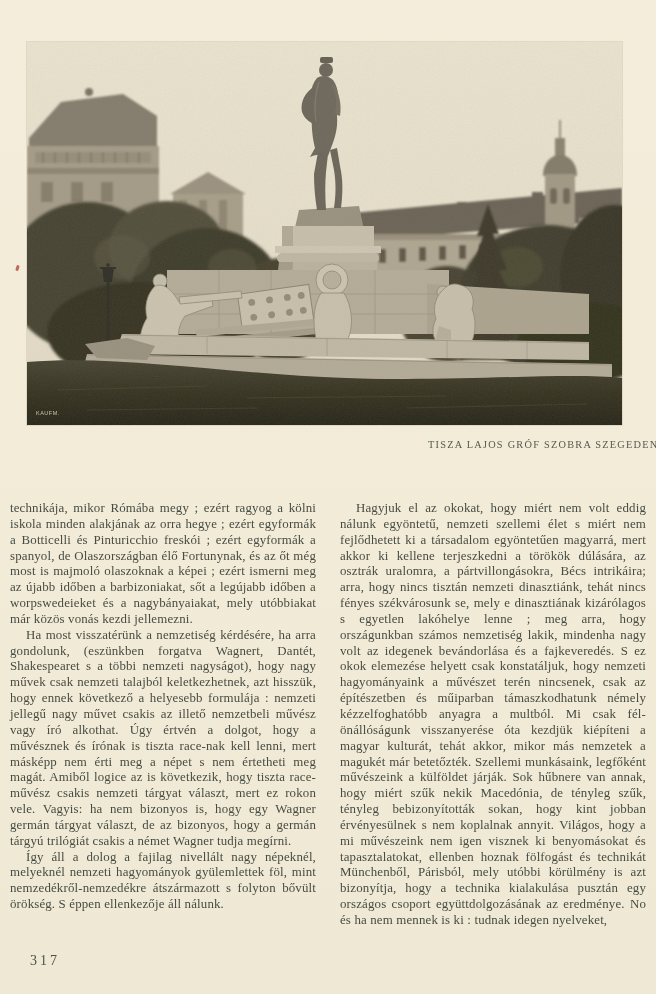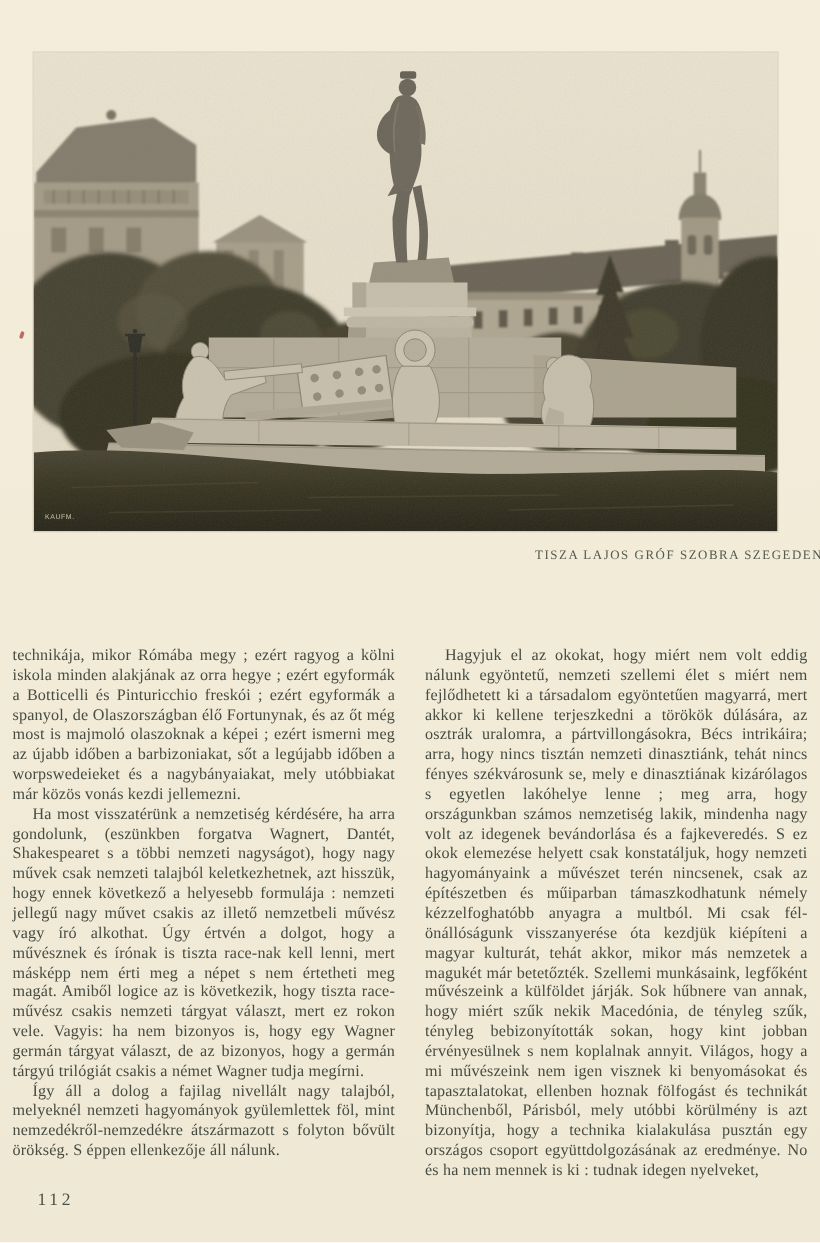--- a/index.html
+++ b/index.html
@@ -21,21 +21,21 @@
     border-radius:2px;transform:rotate(18deg);opacity:.8;
   }
   
   #caption{
     position:absolute;left:385px;top:437px;width:250px;
     font-size:10.3px;letter-spacing:1.25px;line-height:16px;color:#545a4d;margin-left:43px;
   }
   
   #columns{
     position:absolute;left:10px;top:501px;width:637px;
-    display:flex;gap:24px;margin-top:16px;
+    display:flex;gap:24px;
   }
   .col{width:306px;text-align:justify;font-size:12.9px;line-height:15.85px;
        letter-spacing:.15px;color:#474c43;}
   .col p{margin:0;text-indent:16px;}
   .col p.cont{text-indent:0;}
   
   #pagenum{
     position:absolute;left:30px;top:953px;font-size:14px;letter-spacing:3px;color:#4c5147;
   }
 </style>
@@ -265,22 +265,22 @@
   <div class="red-speck" style="background:#b04a3e"></div>
 
   <div id="caption">
     <div>TISZA LAJOS GRÓF SZOBRA SZEGEDEN</div>
   </div>
 
   <div id="columns">
     <div class="col">
       <p class="cont">technikája, mikor Rómába megy ; ezért ragyog a kölni iskola minden alakjának az orra hegye ; ezért egyformák a Botticelli és Pinturicchio freskói ; ezért egyformák a spanyol, de Olaszországban élő Fortunynak, és az őt még most is majmoló olaszoknak a képei ; ezért ismerni meg az újabb időben a barbizoniakat, sőt a legújabb időben a worpswedeieket és a nagybányaiakat, mely utóbbiakat már közös vonás kezdi jellemezni.</p>
       <p>Ha most visszatérünk a nemzetiség kérdésére, ha arra gondolunk, (eszünkben forgatva Wagnert, Dantét, Shakespearet s a többi nemzeti nagyságot), hogy nagy művek csak nemzeti talajból keletkezhetnek, azt hisszük, hogy ennek következő a helyesebb formulája : nemzeti jellegű nagy művet csakis az illető nemzetbeli művész vagy író alkothat. Úgy értvén a dolgot, hogy a művésznek és írónak is tiszta race-nak kell lenni, mert másképp nem érti meg a népet s nem értetheti meg magát. Amiből logice az is következik, hogy tiszta race-művész csakis nemzeti tárgyat választ, mert ez rokon vele. Vagyis: ha nem bizonyos is, hogy egy Wagner germán tárgyat választ, de az bizonyos, hogy a germán tárgyú trilógiát csakis a német Wagner tudja megírni.</p>
-      <p>Így áll a dolog a fajilag nivellált nagy talajból, melyeknél nemzeti hagyományok gyülemlettek föl, mint nemzedékről-nemzedékre átszármazott s folyton bővült örökség. S éppen ellenkezője áll nálunk.</p>
+      <p>Így áll a dolog a fajilag nivellált nagy népeknél, melyeknél nemzeti hagyományok gyülemlettek föl, mint nemzedékről-nemzedékre átszármazott s folyton bővült örökség. S éppen ellenkezője áll nálunk.</p>
     </div>
     <div class="col">
       <p>Hagyjuk el az okokat, hogy miért nem volt eddig nálunk egyöntetű, nemzeti szellemi élet s miért nem fejlődhetett ki a társadalom egyöntetűen magyarrá, mert akkor ki kellene terjeszkedni a törökök dúlására, az osztrák uralomra, a pártvillongásokra, Bécs intrikáira; arra, hogy nincs tisztán nemzeti dinasztiánk, tehát nincs fényes székvárosunk se, mely e dinasztiának kizárólagos s egyetlen lakóhelye lenne ; meg arra, hogy országunkban számos nemzetiség lakik, mindenha nagy volt az idegenek bevándorlása és a fajkeveredés. S ez okok elemezése helyett csak konstatáljuk, hogy nemzeti hagyományaink a művészet terén nincsenek, csak az építészetben és műiparban támaszkodhatunk némely kézzelfoghatóbb anyagra a multból. Mi csak fél-önállóságunk visszanyerése óta kezdjük kiépíteni a magyar kulturát, tehát akkor, mikor más nemzetek a magukét már betetőzték. Szellemi munkásaink, legfőként művészeink a külföldet járják. Sok hűbnere van annak, hogy miért szűk nekik Macedónia, de tényleg szűk, tényleg bebizonyították sokan, hogy kint jobban érvényesülnek s nem koplalnak annyit. Világos, hogy a mi művészeink nem igen visznek ki benyomásokat és tapasztalatokat, ellenben hoznak fölfogást és technikát Münchenből, Párisból, mely utóbbi körülmény is azt bizonyítja, hogy a technika kialakulása pusztán egy országos csoport együttdolgozásának az eredménye. No és ha nem mennek is ki : tudnak idegen nyelveket,</p>
     </div>
   </div>
 
-  <div id="pagenum">112</div>
+  <div id="pagenum">317</div>
 
 </div>
 
 </body></html>

